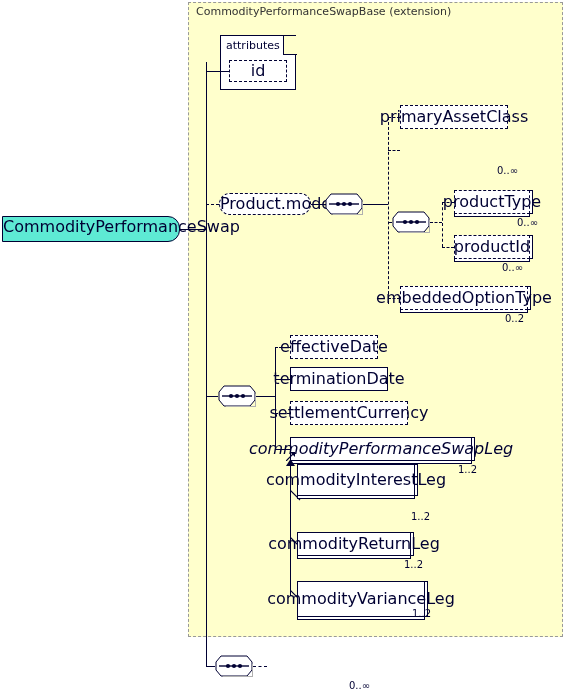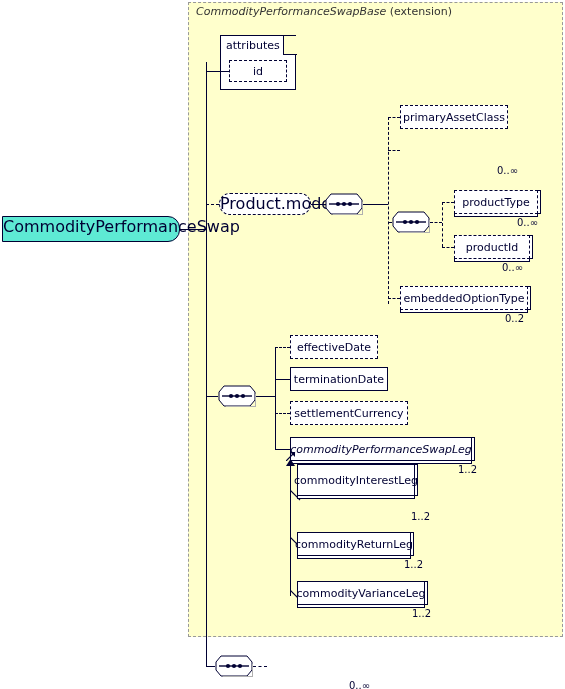--- a/index.html
+++ b/index.html
@@ -12,29 +12,29 @@
 
   
   .ext-box{
     position:absolute;left:188px;top:2px;width:375px;height:635px;
     background:#ffffcc;border:1px dashed #999999;box-sizing:border-box;
   }
   .ext-title{
     position:absolute;left:196px;top:5px;white-space:nowrap;
     font-size:11px;color:#333333;
   }
-  .ext-title .nm{font-style:italic;}
+  .ext-title .nm{}
   .ext-title .kw{font-style:normal;}
 
   
   .node{position:absolute;box-sizing:border-box;background:#ffffff;}
   .node .lbl{
     position:absolute;left:0;top:0;width:100%;height:100%;
     display:flex;align-items:center;justify-content:center;
-    font-size:11px;white-space:nowrap;line-height:1;text-align:right;
+    font-size:16px;white-space:nowrap;line-height:1;text-align:right;
   }
   
   .shadow:after{
     content:"";position:absolute;left:4px;top:100%;width:100%;height:4px;
     background:#b0b0b0;z-index:-1;
   }
   .shadow:before{
     content:"";position:absolute;left:100%;top:4px;width:4px;height:100%;
     background:#b0b0b0;z-index:-1;
   }
@@ -154,21 +154,21 @@
       <circle cx="19" cy="11" r="2.1" fill="#000033"></circle>
       <circle cx="25" cy="11" r="2.1" fill="#000033"></circle>
       <polygon points="8,23 39,23 39,9 37,9 37,21 8,21" fill="#b0b0b0"></polygon>
     </svg>
   </div>
   <div class="ln h" style="left:388px;top:222px;width:4px;"></div>
   <div class="dl" style="left:430px;top:222px;width:12px;"></div>
   <div class="dv" style="left:442px;top:202px;height:45px;"></div>
 
   <div class="dl" style="left:442px;top:202px;width:12px;"></div>
-  <div class="node dashed shadow stack" style="left:454px;top:190px;width:84px;height:24px;">
+  <div class="node dashed shadow stack" style="left:454px;top:190px;width:76px;height:24px;">
     <span class="lbl">productType</span>
   </div>
   <div class="card" style="left:517px;top:217px;">0..∞</div>
 
   <div class="dl" style="left:442px;top:247px;width:12px;"></div>
   <div class="node dashed shadow stack" style="left:454px;top:235px;width:76px;height:24px;padding-left:13px;">
     <span class="lbl">productId</span>
   </div>
   <div class="card" style="left:502px;top:262px;">0..∞</div>
 
@@ -236,21 +236,21 @@
     <line x1="0" y1="0" x2="10" y2="10" stroke="#000033" stroke-width="1.1"></line>
   </svg>
   <div class="node solid shadow stack" style="left:297px;top:532px;width:114px;height:24px;">
     <span class="lbl">commodityReturnLeg</span>
   </div>
   <div class="card" style="left:404px;top:559px;">1..2</div>
 
   <svg class="subarrow" style="left:290px;top:590px;width:12px;height:12px;" viewBox="0 0 12 12">
     <line x1="0" y1="0" x2="10" y2="10" stroke="#000033" stroke-width="1.1"></line>
   </svg>
-  <div class="node solid shadow stack" style="left:297px;top:581px;width:128px;height:24px;">
+  <div class="node solid shadow stack" style="left:297px;top:581px;width:128px;height:36px;">
     <span class="lbl">commodityVarianceLeg</span>
   </div>
   <div class="card" style="left:412px;top:608px;">1..2</div>
 
   <div class="comp" style="left:215px;top:655px;">
     <svg width="38" height="22" viewBox="0 0 38 22">
       <polygon points="6,1 32,1 37,7 37,15 32,21 6,21 1,15 1,7" fill="#ffffff" stroke="#000033" stroke-width="1"></polygon>
       <line x1="4" y1="11" x2="34" y2="11" stroke="#000033" stroke-width="1.4"></line>
       <circle cx="13" cy="11" r="2.1" fill="#000033"></circle>
       <circle cx="19" cy="11" r="2.1" fill="#000033"></circle>

